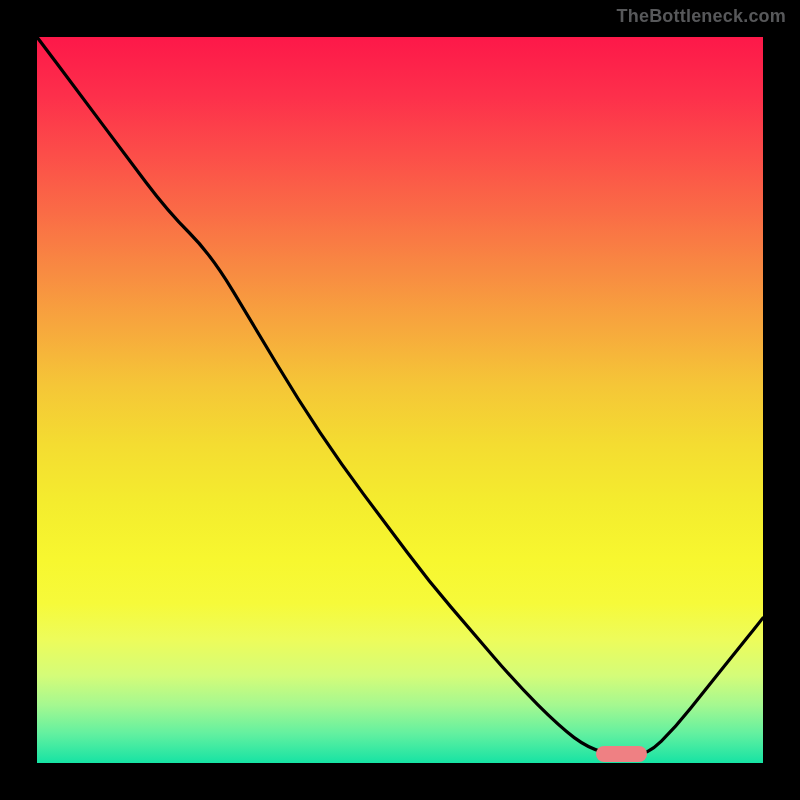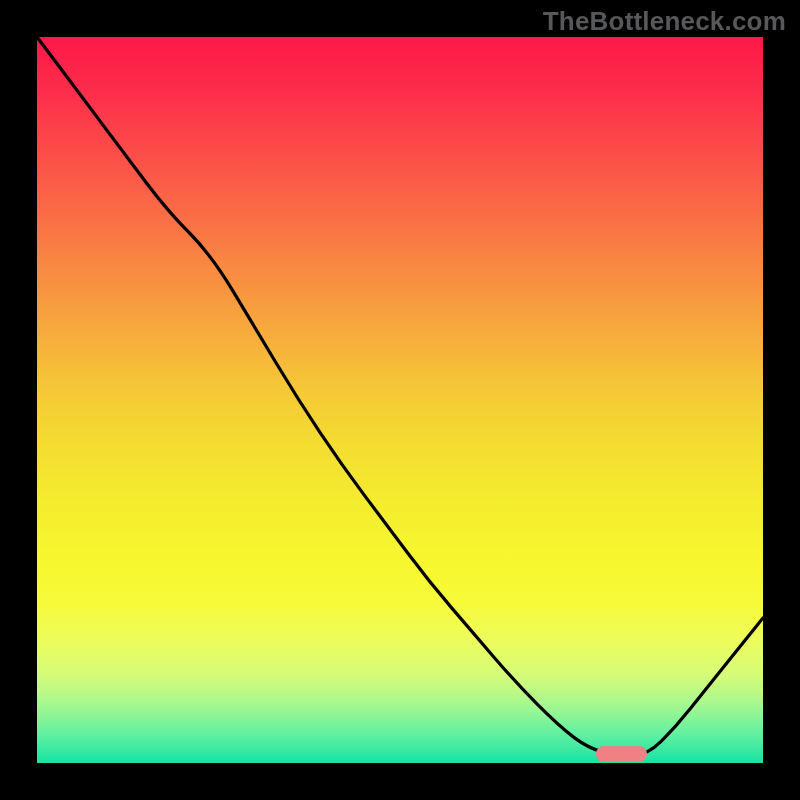--- a/index.html
+++ b/index.html
@@ -14,21 +14,21 @@
     position: relative;
     width: 800px;
     height: 800px;
     background: #000;
   }
   .watermark {
     position: absolute;
     top: 6px;
     right: 14px;
     font-family: Arial, Helvetica, sans-serif;
-    font-size: 26px;
+    font-size: 18px;
     font-weight: 600;
     color: #57585a;
     letter-spacing: 0.2px;
   }
   .plot {
     position: absolute;
     left: 37px;
     top: 37px;
     width: 726px;
     height: 726px;

